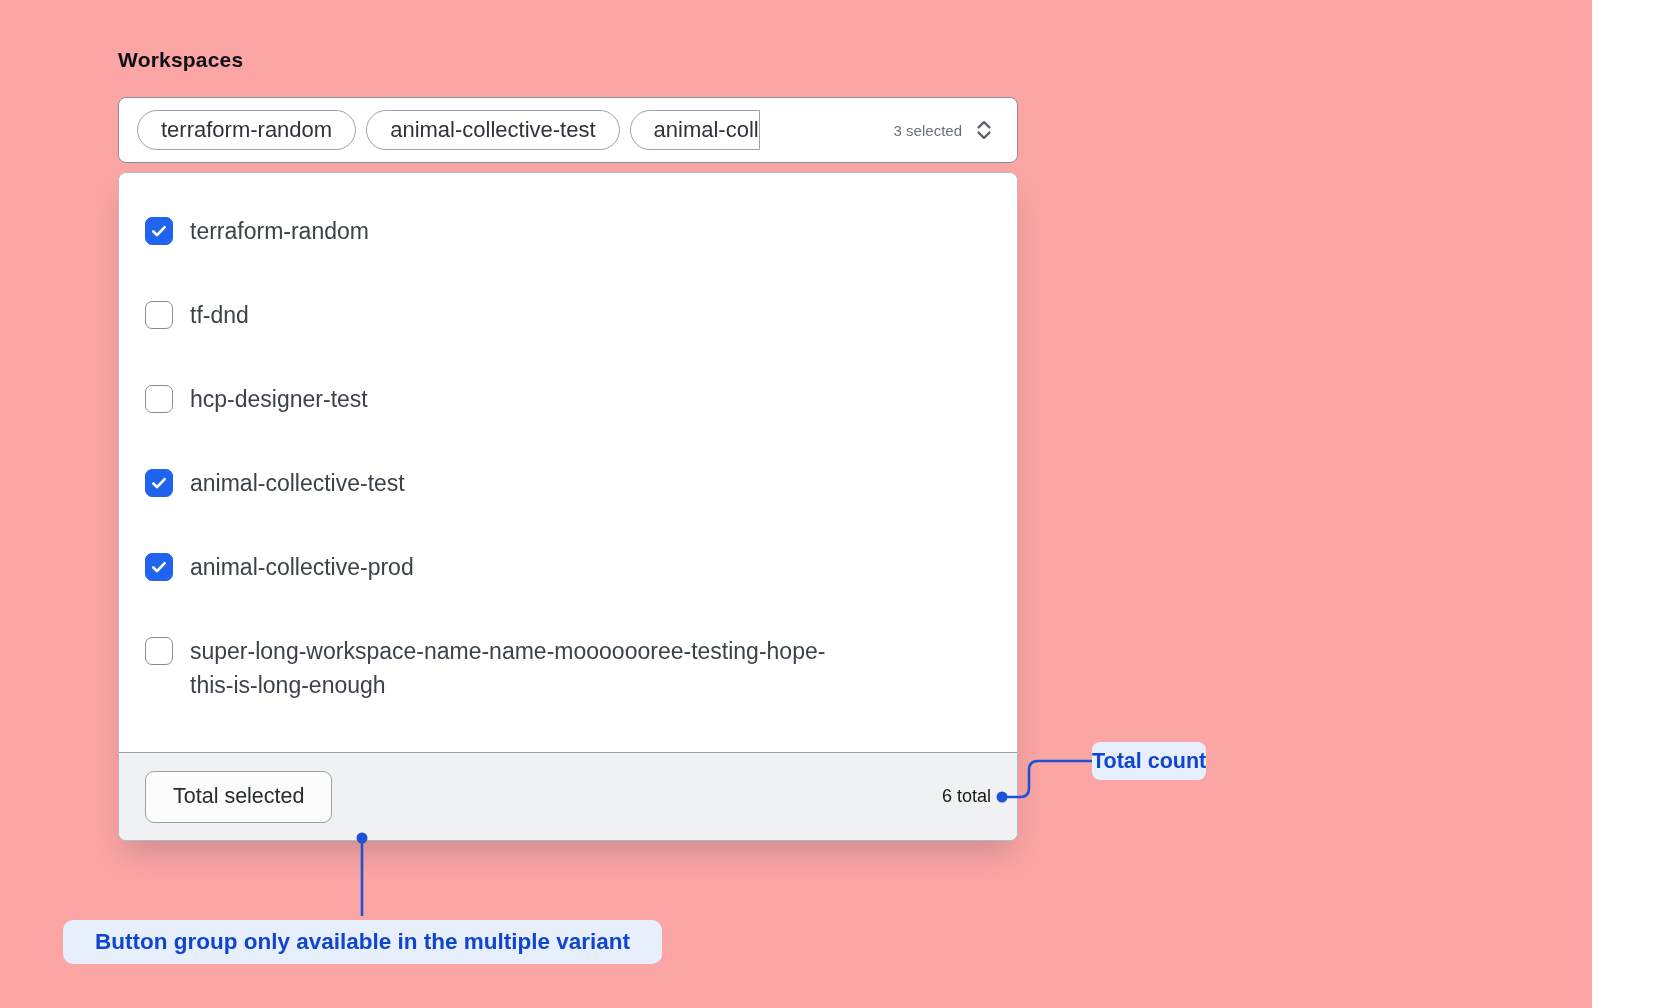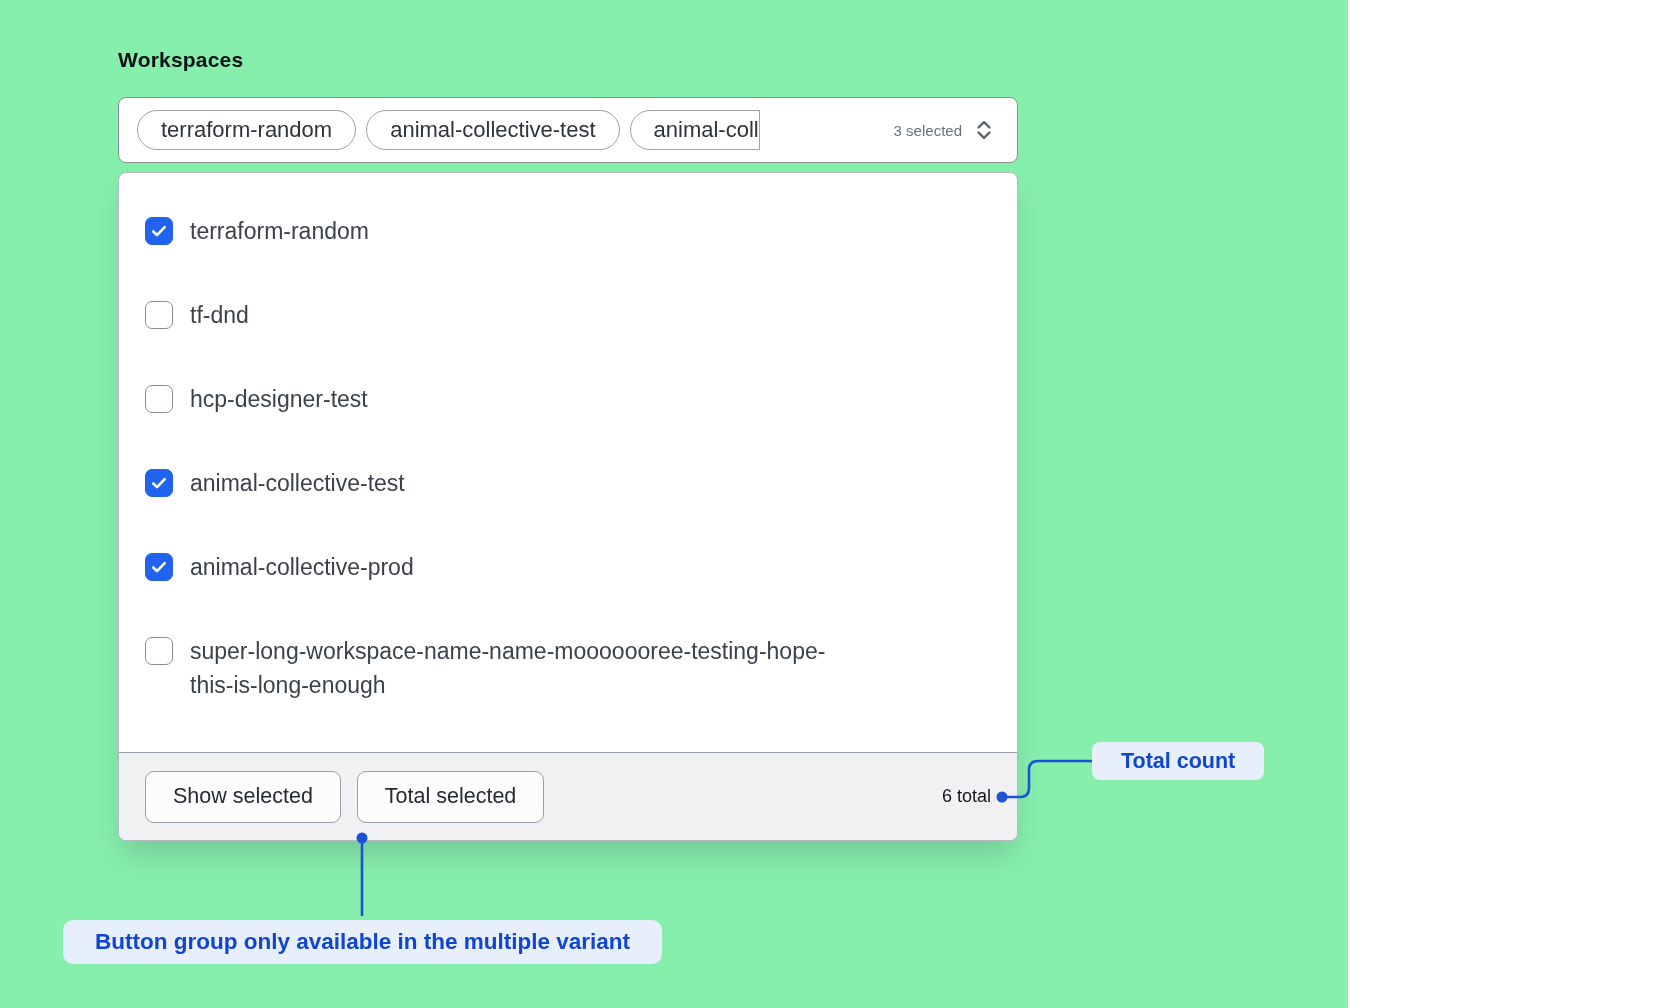--- a/index.html
+++ b/index.html
@@ -1,23 +1,23 @@
 <!DOCTYPE html>
 <html><head>
 <meta charset="utf-8">
 <style>
   * { box-sizing: border-box; margin: 0; padding: 0; }
   html, body { background: #ffffff; }
   body { font-family: "Liberation Sans", "DejaVu Sans", sans-serif; }
 
   .stage {
     position: relative;
-    width: 1348px;
+    width: 1592px;
     height: 1008px;
-    background: #86efac;
+    background: #fca5a5;
     overflow: hidden;
   }
 
   
   .field-label {
     position: absolute;
     left: 118px;
     top: 48px;
     font-size: 21px;
     font-weight: 700;
@@ -167,21 +167,21 @@
     background: #e7eefc;
     color: #0f45cf;
     font-weight: 600;
     white-space: nowrap;
   }
   .chip-right {
     left: 1092px;
     top: 742px;
     height: 38px;
     line-height: 38px;
-    padding: 0 29px;
+    padding: 0 0;
     border-radius: 8px;
     font-size: 21.5px;
   }
   .chip-bottom {
     left: 63px;
     top: 920px;
     height: 44px;
     line-height: 44px;
     padding: 0 32px;
     border-radius: 10px;
@@ -244,21 +244,20 @@
         </span>
         <span class="opt-label">animal-collective-prod</span>
       </li>
       <li>
         <span class="cb unchecked"></span>
         <span class="opt-label">super-long-workspace-name-name-mooooooree-testing-hope-this-is-long-enough</span>
       </li>
     </ul>
 
     <div class="panel-footer">
-      <button class="btn">Show selected</button>
       <button class="btn">Total selected</button>
       <span class="total">6 total</span>
     </div>
   </div>
 
   <svg class="conn" style="left:996px; top:745px;" width="100" height="60" viewBox="0 0 100 60" fill="none">
     <circle cx="6" cy="52" r="5.5" fill="#1c52d8"></circle>
     <path d="M6 52 H24 Q33 52 33 43 V25 Q33 16 42 16 H98" stroke="#1c52d8" stroke-width="2.6"></path>
   </svg>
   <div class="chip chip-right">Total count</div>

